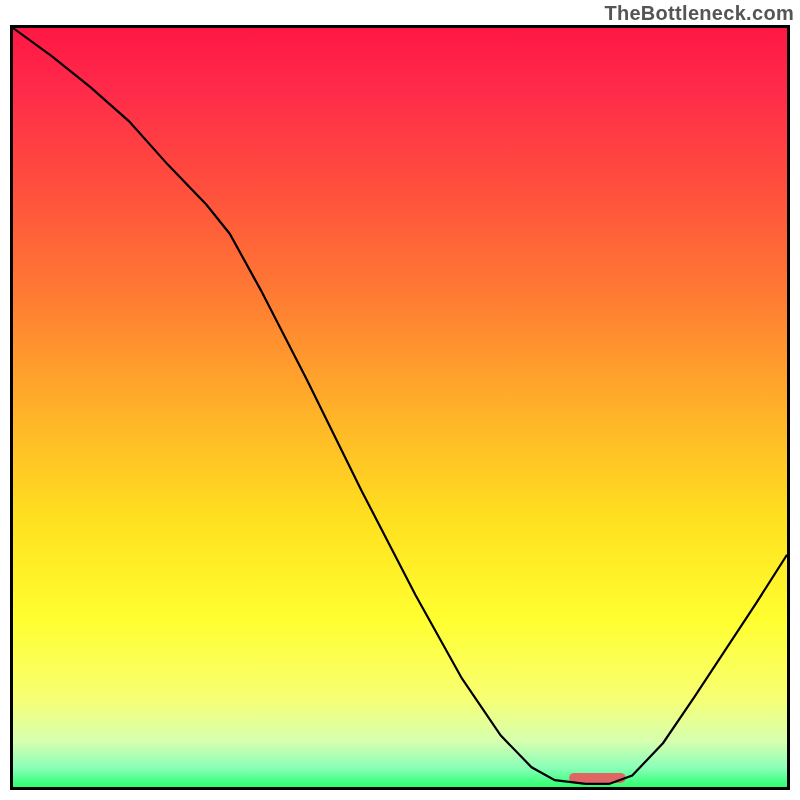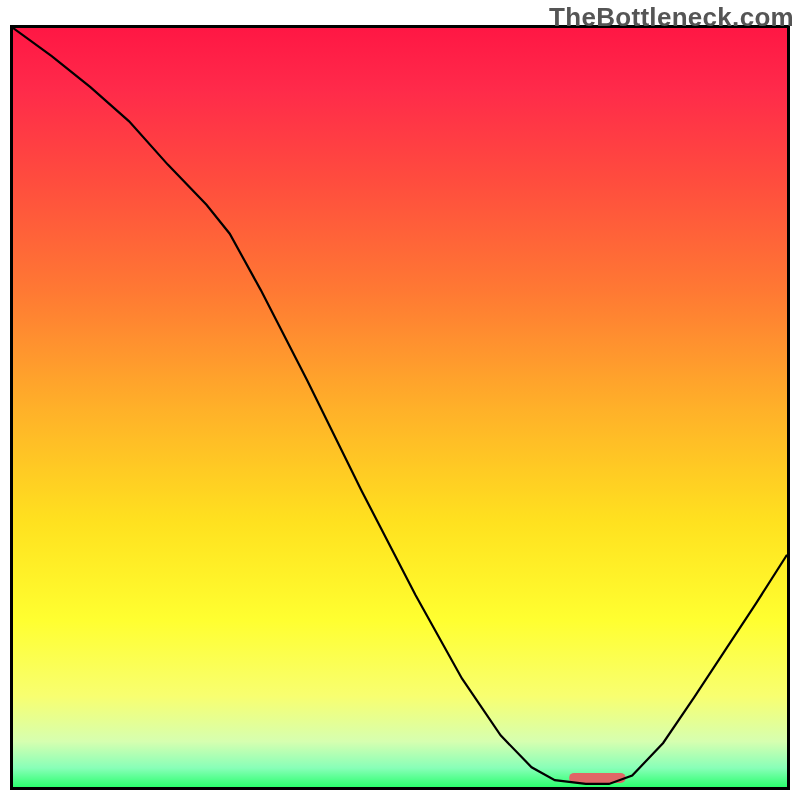--- a/index.html
+++ b/index.html
@@ -13,21 +13,21 @@
   }
   .container {
     position: relative;
     width: 800px;
     height: 800px;
   }
   .watermark {
     position: absolute;
     top: 2px;
     right: 6px;
-    font-size: 26px;
+    font-size: 20px;
     font-weight: bold;
     color: #555555;
     z-index: 10;
     letter-spacing: 0.3px;
   }
   .plot-outer {
     position: absolute;
     left: 10px;
     top: 25px;
     width: 780px;

